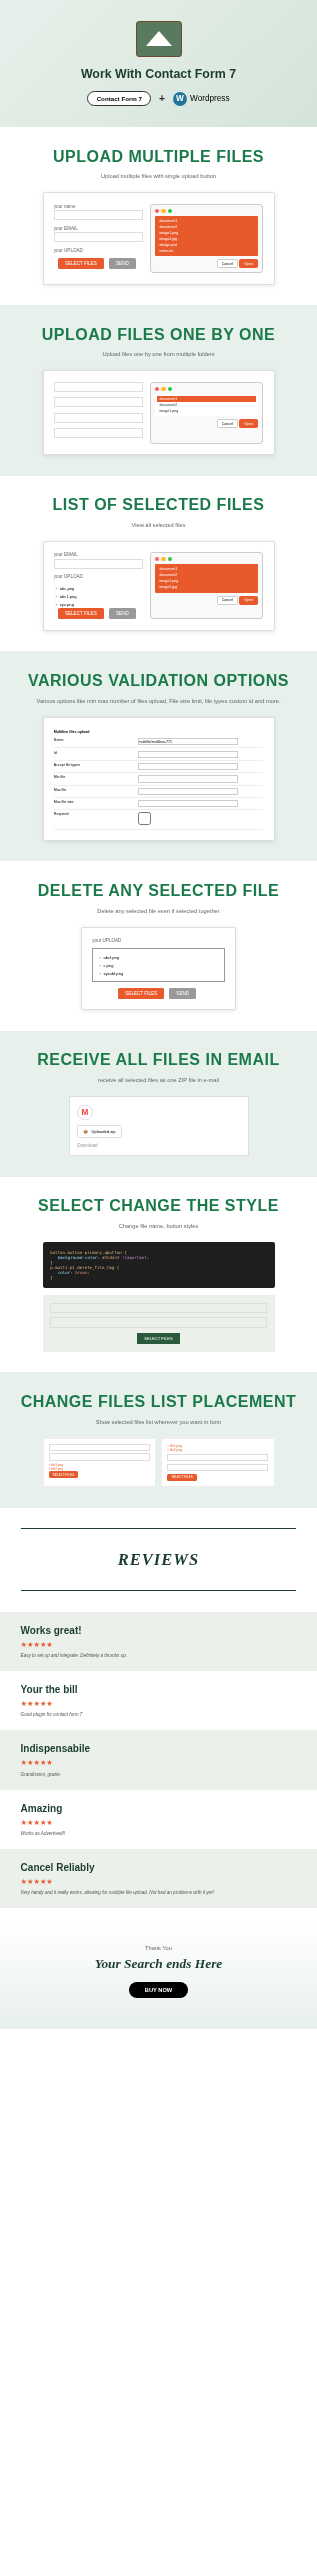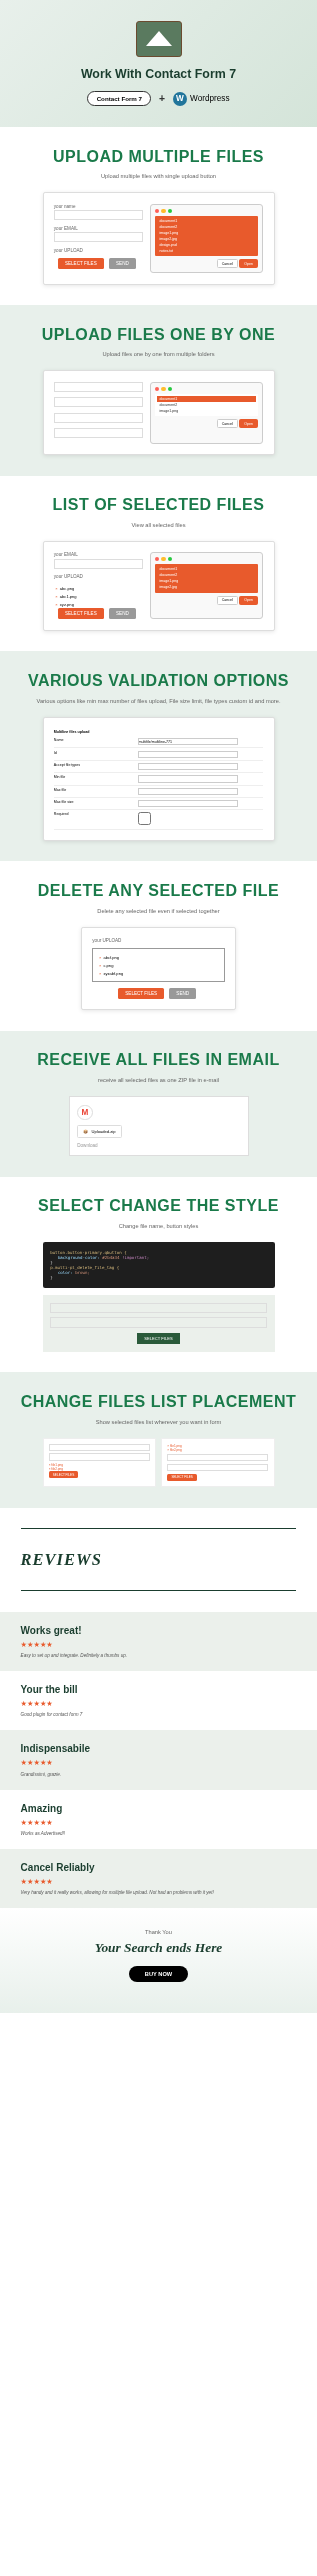--- a/index.html
+++ b/index.html
@@ -42,27 +42,27 @@
 .val-input { width: 80%; height: 7.2px; border: 0.5px solid #ccc; font-size: 3.6px; }
 .email-box { background: #fff; border: 0.5px solid #ddd; padding: 7.7px; max-width: 180px; margin: 0 auto; text-align: left; font-size: 4.6px; }
 .gmail-icon { width: 15.5px; height: 15.5px; background: #fff; border: 0.5px solid #ddd; border-radius: 50%; display: flex; align-items: center; justify-content: center; color: #ea4335; font-weight: bold; font-size: 8.2px; margin-bottom: 5.2px; }
 .attachment-chip { display: inline-flex; align-items: center; gap: 3.1px; padding: 3.1px 5.2px; border: 0.5px solid #ddd; border-radius: 1.5px; font-size: 4.1px; }
 .code-box { background: #1e1e1e; color: #d4d4d4; padding: 7.7px; font-family: monospace; font-size: 4.1px; text-align: left; max-width: 232px; margin: 0 auto 7.7px; border-radius: 2.1px; }
 .code-selector { color: #d7ba7d; } .code-prop { color: #9cdcfe; } .code-val { color: #ce9178; } .code-imp { color: #c586c0; }
 .style-demo { background: #ebf0eb; padding: 7.7px; max-width: 232px; margin: 0 auto; }
 .style-btn { padding: 3.1px 7.2px; font-size: 4.1px; background: #2a5a3a; color: #fff; border: none; margin-top: 5.2px; }
 .placement-demo { display: flex; gap: 5.2px; max-width: 232px; margin: 0 auto; }
 .placement-col { flex: 1; background: #fff; padding: 5.2px; font-size: 3.6px; text-align: left; border: 0.5px solid #eee; }
-.reviews-title { font-family: Georgia, serif; font-style: italic; font-size: 16.5px; color: #1a3d2e; padding: 20.6px 0; border-top: 1px solid #1a3d2e; border-bottom: 1px solid #1a3d2e; margin: 20.6px; letter-spacing: 1px; }
+.reviews-title { font-family: Georgia, serif; font-style: italic; font-size: 16.5px; color: #1a3d2e; text-align: center; padding: 20.6px 0; border-top: 1px solid #1a3d2e; border-bottom: 1px solid #1a3d2e; margin: 20.6px; letter-spacing: 1px; }
 .review { padding: 13px 20.6px; }
 .review.shaded { background: #ebf0eb; }
 .review-title { font-size: 10px; font-weight: bold; color: #1a3d2e; margin-bottom: 4.1px; }
 .stars { color: #e85a2c; font-size: 7.2px; margin-bottom: 4.1px; }
 .review-text { font-size: 4.6px; color: #555; font-style: italic; }
-.footer-section { text-align: center; padding: 20.6px 10.3px 31px; background: linear-gradient(180deg, #fff 0%, #e8f0eb 100%); }
+.footer-section { text-align: center; padding: 20.6px 10.3px 31px; background: linear-gradient(180deg, #fff 0%, #e8f0eb 100%); margin-top: 16px; }
 .footer-thanks { font-size: 5.7px; color: #666; margin-bottom: 5.2px; }
 .footer-tagline { font-family: Georgia, serif; font-style: italic; font-size: 13.4px; font-weight: bold; color: #1a3d2e; margin-bottom: 10.3px; }
 .buy-btn { padding: 5.2px 15.5px; background: #000; color: #fff; border: none; border-radius: 13px; font-size: 5.7px; font-weight: bold; }
 </style>
 </head>
 <body>
 
 <div class="header-section">
   <div class="logo-box">
     <div class="logo-mountain"></div>

